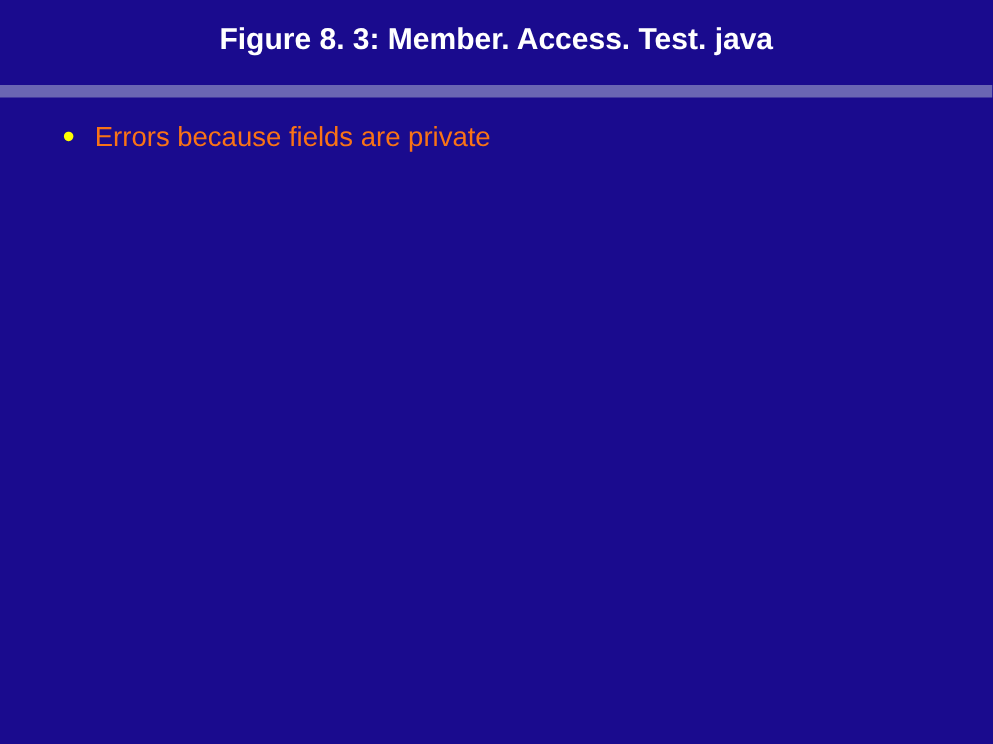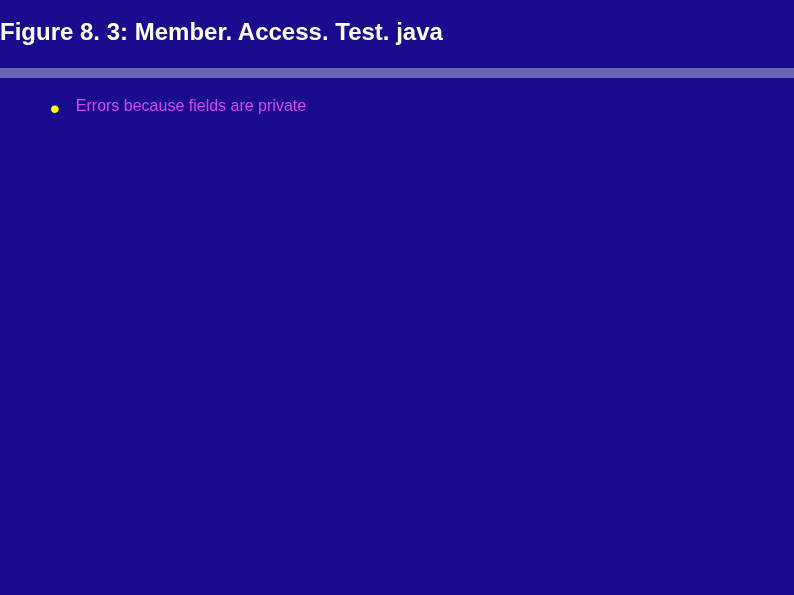--- a/index.html
+++ b/index.html
@@ -10,21 +10,21 @@
     body {
       width: 794px;
       height: 595px;
       background-color: #1a0b8e;
       font-family: Arial, Helvetica, sans-serif;
       position: relative;
       overflow: hidden;
     }
     .title-area {
       padding-top: 18px;
-      text-align: left;
+      text-align: center;
     }
     .title {
       color: #ffffff;
       font-size: 24px;
       font-weight: bold;
     }
     .divider {
       width: 100%;
       height: 10px;
       background-color: #6a66b3;
@@ -40,22 +40,22 @@
       align-items: flex-start;
       gap: 16px;
     }
     .bullet {
       color: #ffff00;
       font-size: 28px;
       line-height: 22px;
       margin-top: 2px;
     }
     .bullet-text {
-      color: #d946ef;
-      font-size: 16px;
+      color: #f97316;
+      font-size: 22px;
       line-height: 1.3;
     }
   </style>
 </head>
 <body>
 
 <div class="title-area">
   <h1 class="title">Figure 8. 3: Member. Access. Test. java</h1>
 </div>
 

